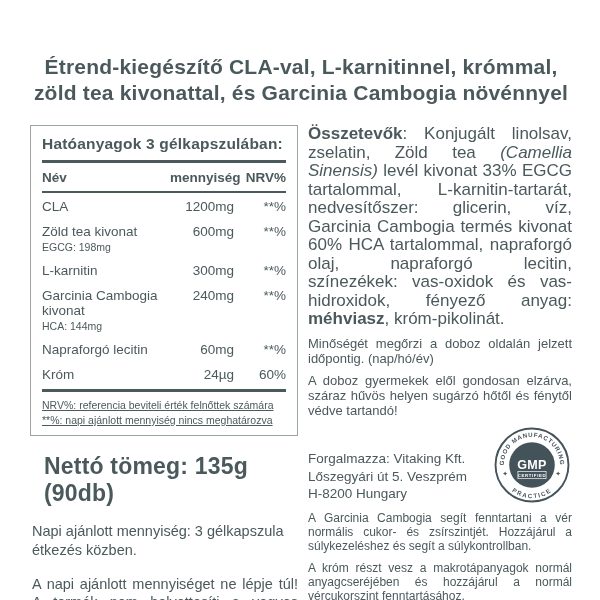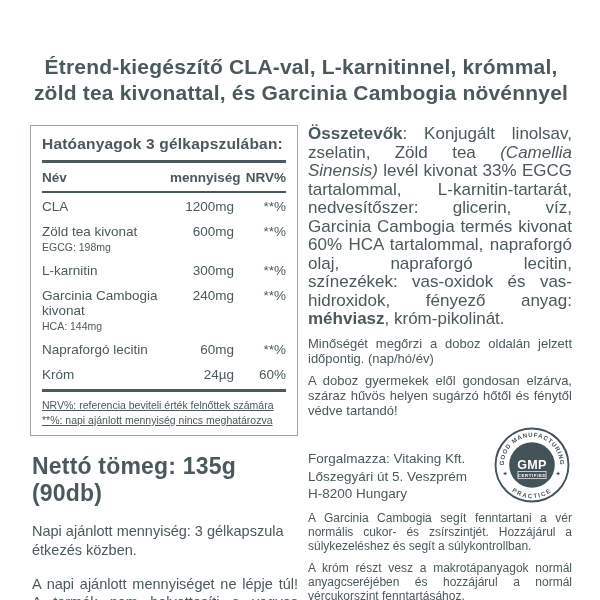--- a/index.html
+++ b/index.html
@@ -34,21 +34,21 @@
     font-size: 13.5px; font-weight: bold; padding: 7px 0 6px 0;
   }
   .t-row {
     display: grid; grid-template-columns: 1fr 64px 52px;
     font-size: 13.5px; padding: 6px 0 4px 0; align-items: start;
   }
   .num, .th-num { text-align: right; }
   .t-sub { display: block; font-size: 10.5px; margin-top: 2px; }
   .t-footnotes { font-size: 10.5px; line-height: 1.4; padding-top: 6px; text-decoration: underline; }
 
-  .net-weight { font-size: 23px; font-weight: bold; margin: 17px 0 0 2px; letter-spacing: 0.2px; }
+  .net-weight { font-size: 23px; font-weight: bold; margin: 17px 0 0 14px; letter-spacing: 0.2px; }
   .daily { font-size: 14.5px; line-height: 1.28; margin: 15px 0 0 2px; }
   .daily b { font-weight: normal; }
   .warning { font-size: 14.5px; line-height: 1.28; margin: 15px 0 0 2px; text-align: justify; }
 
   
   .para {
     font-size: 17px; line-height: 1.09;
     text-align: justify; margin-bottom: 8px;
   }
   .para.loose { line-height: 1.14; font-size: 13px; }

